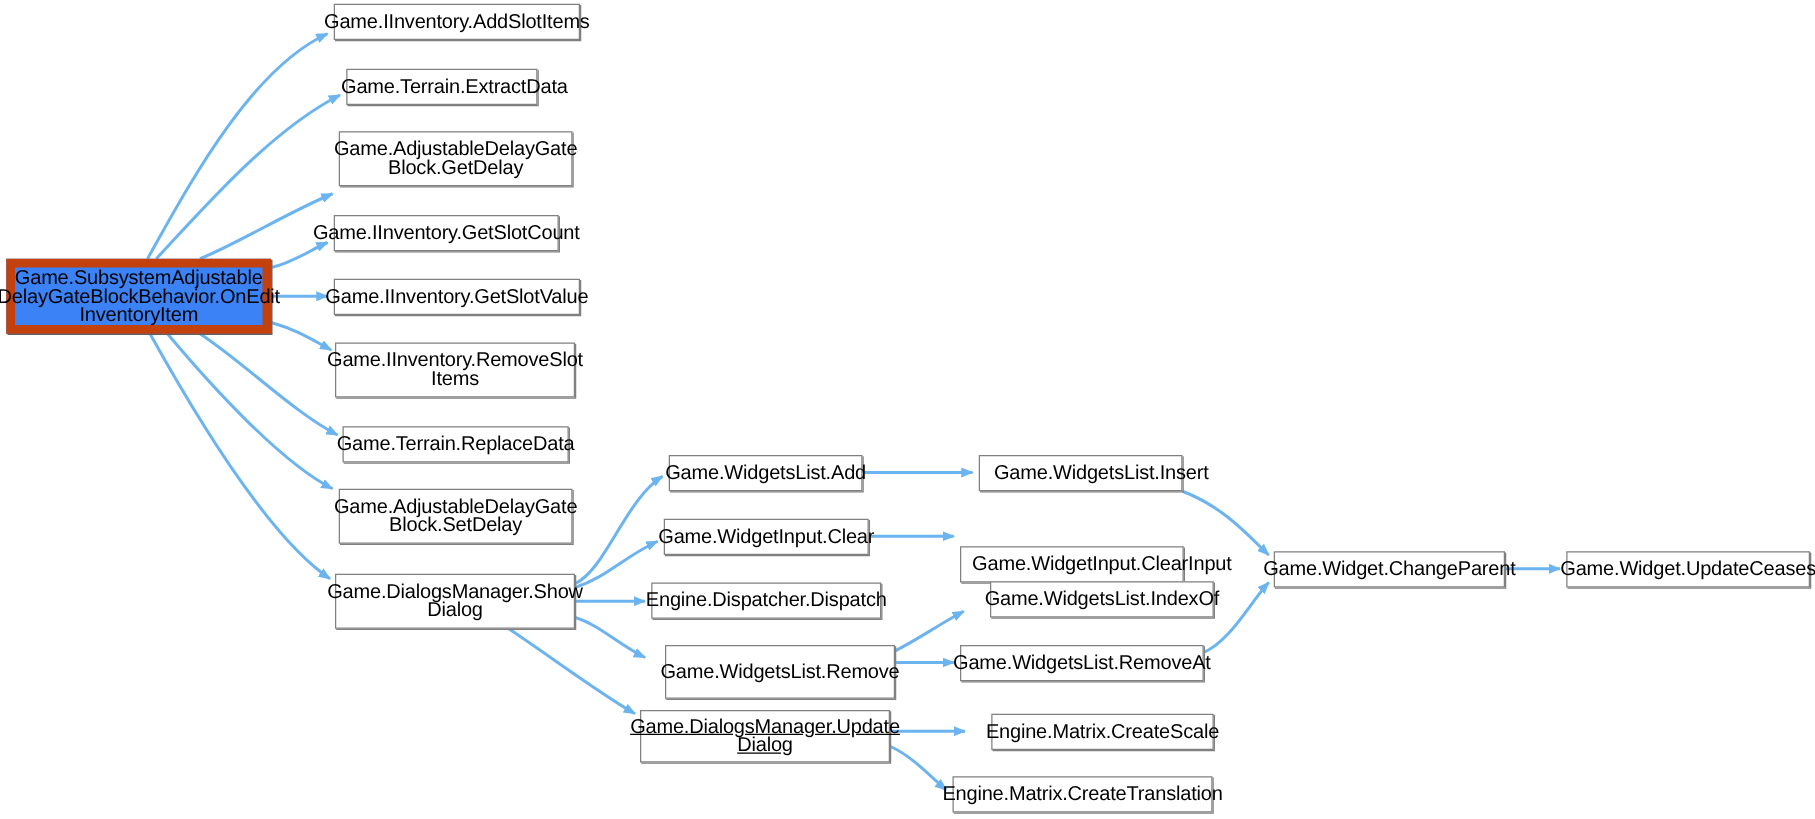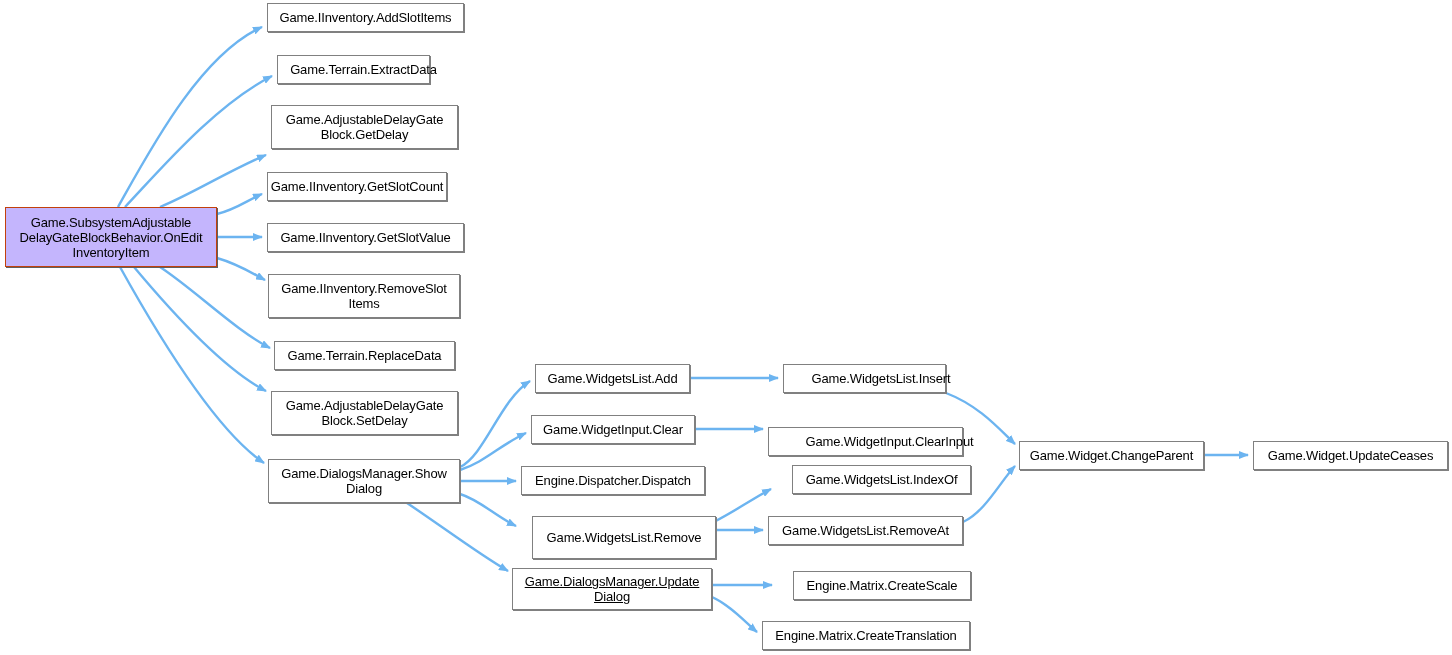--- a/index.html
+++ b/index.html
@@ -28,29 +28,29 @@
     position: absolute;
     box-sizing: border-box;
     background: #ffffff;
     border: 1px solid #808080;
     box-shadow: 1px 1px 0 0 #808080;
     display: flex;
     align-items: center;
     justify-content: center;
     text-align: center;
     color: #000000;
-    font-size: 13px;
+    font-size: 16px;
     line-height: 15px;
     letter-spacing: -0.15px;
     white-space: pre-line;
     z-index: 2;
   }
   .node.root {
-    background: #c4b5fd;
-    border: 1px solid #c2410c;
+    background: #3b82f6;
+    border: 7px solid #c2410c;
     box-shadow: 1px 1px 0 0 #606060;
   }
   .node-label {
     padding: 0 4px;
     display: block;
   }
 </style>
 </head>
 <body>
 
@@ -104,21 +104,21 @@
 Block.SetDelay</span></div>
       <div class="node" style="left: 268px; top: 459px; width: 192px; height: 44px;"><span class="node-label">Game.DialogsManager.Show
 Dialog</span></div>
       <div class="node" style="left: 535px; top: 364px; width: 155px; height: 29px;"><span class="node-label">Game.WidgetsList.Add</span></div>
       <div class="node" style="left: 531px; top: 415px; width: 164px; height: 29px;"><span class="node-label">Game.WidgetInput.Clear</span></div>
       <div class="node" style="left: 521px; top: 466px; width: 184px; height: 29px;"><span class="node-label">Engine.Dispatcher.Dispatch</span></div>
       <div class="node" style="left: 532px; top: 516px; width: 184px; height: 43px;"><span class="node-label">Game.WidgetsList.Remove</span></div>
       <div class="node" style="left: 512px; top: 568px; width: 200px; height: 42px; text-decoration: underline;"><span class="node-label">Game.DialogsManager.Update
 Dialog</span></div>
       <div class="node" style="left: 783px; top: 364px; width: 163px; height: 29px; padding-left: 33px;"><span class="node-label">Game.WidgetsList.Insert</span></div>
-      <div class="node" style="left: 768px; top: 427px; width: 195px; height: 29px; padding-left: 48px;"><span class="node-label">Game.WidgetInput.ClearInput</span></div>
+      <div class="node" style="left: 768px; top: 437px; width: 179px; height: 29px; padding-left: 48px;"><span class="node-label">Game.WidgetInput.ClearInput</span></div>
       <div class="node" style="left: 792px; top: 465px; width: 179px; height: 29px;"><span class="node-label">Game.WidgetsList.IndexOf</span></div>
       <div class="node" style="left: 768px; top: 516px; width: 195px; height: 29px;"><span class="node-label">Game.WidgetsList.RemoveAt</span></div>
       <div class="node" style="left: 777px; top: 571px; width: 178px; height: 29px; margin-left: 16px;"><span class="node-label">Engine.Matrix.CreateScale</span></div>
       <div class="node" style="left: 762px; top: 621px; width: 208px; height: 29px;"><span class="node-label">Engine.Matrix.CreateTranslation</span></div>
       <div class="node" style="left: 1019px; top: 441px; width: 185px; height: 29px;"><span class="node-label">Game.Widget.ChangeParent</span></div>
       <div class="node" style="left: 1253px; top: 441px; width: 195px; height: 29px;"><span class="node-label">Game.Widget.UpdateCeases</span></div>
     </div>
 </div>
 
 </body></html>

